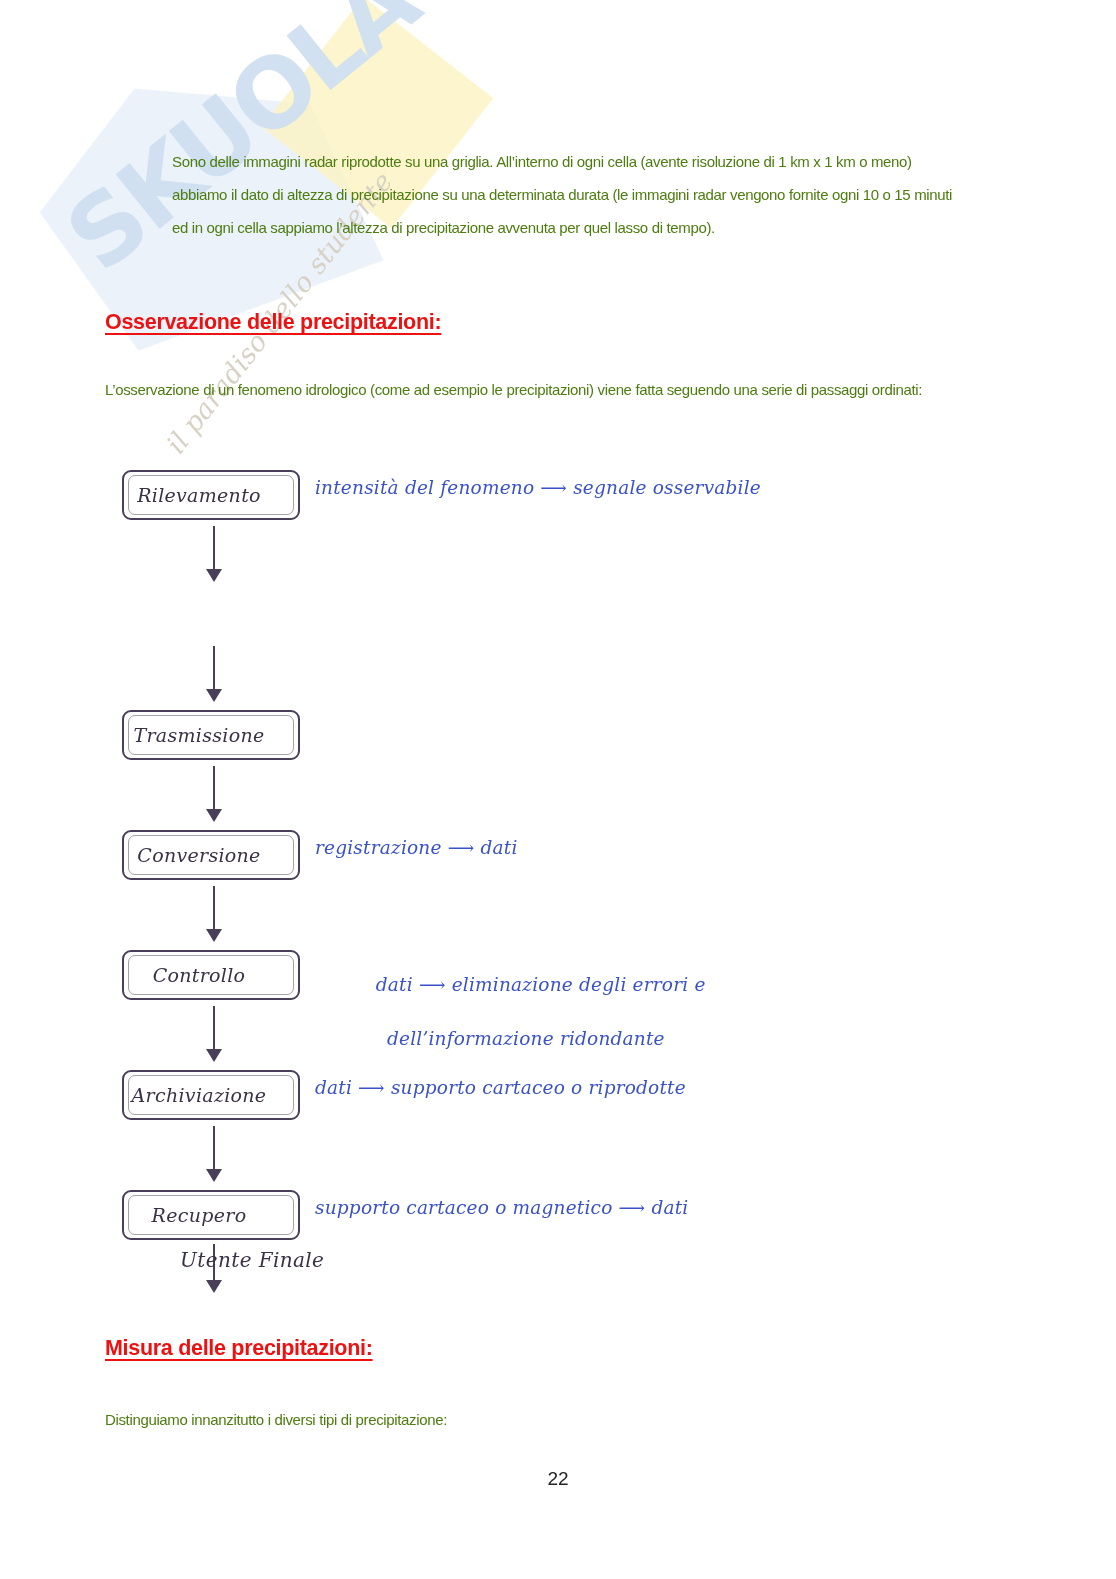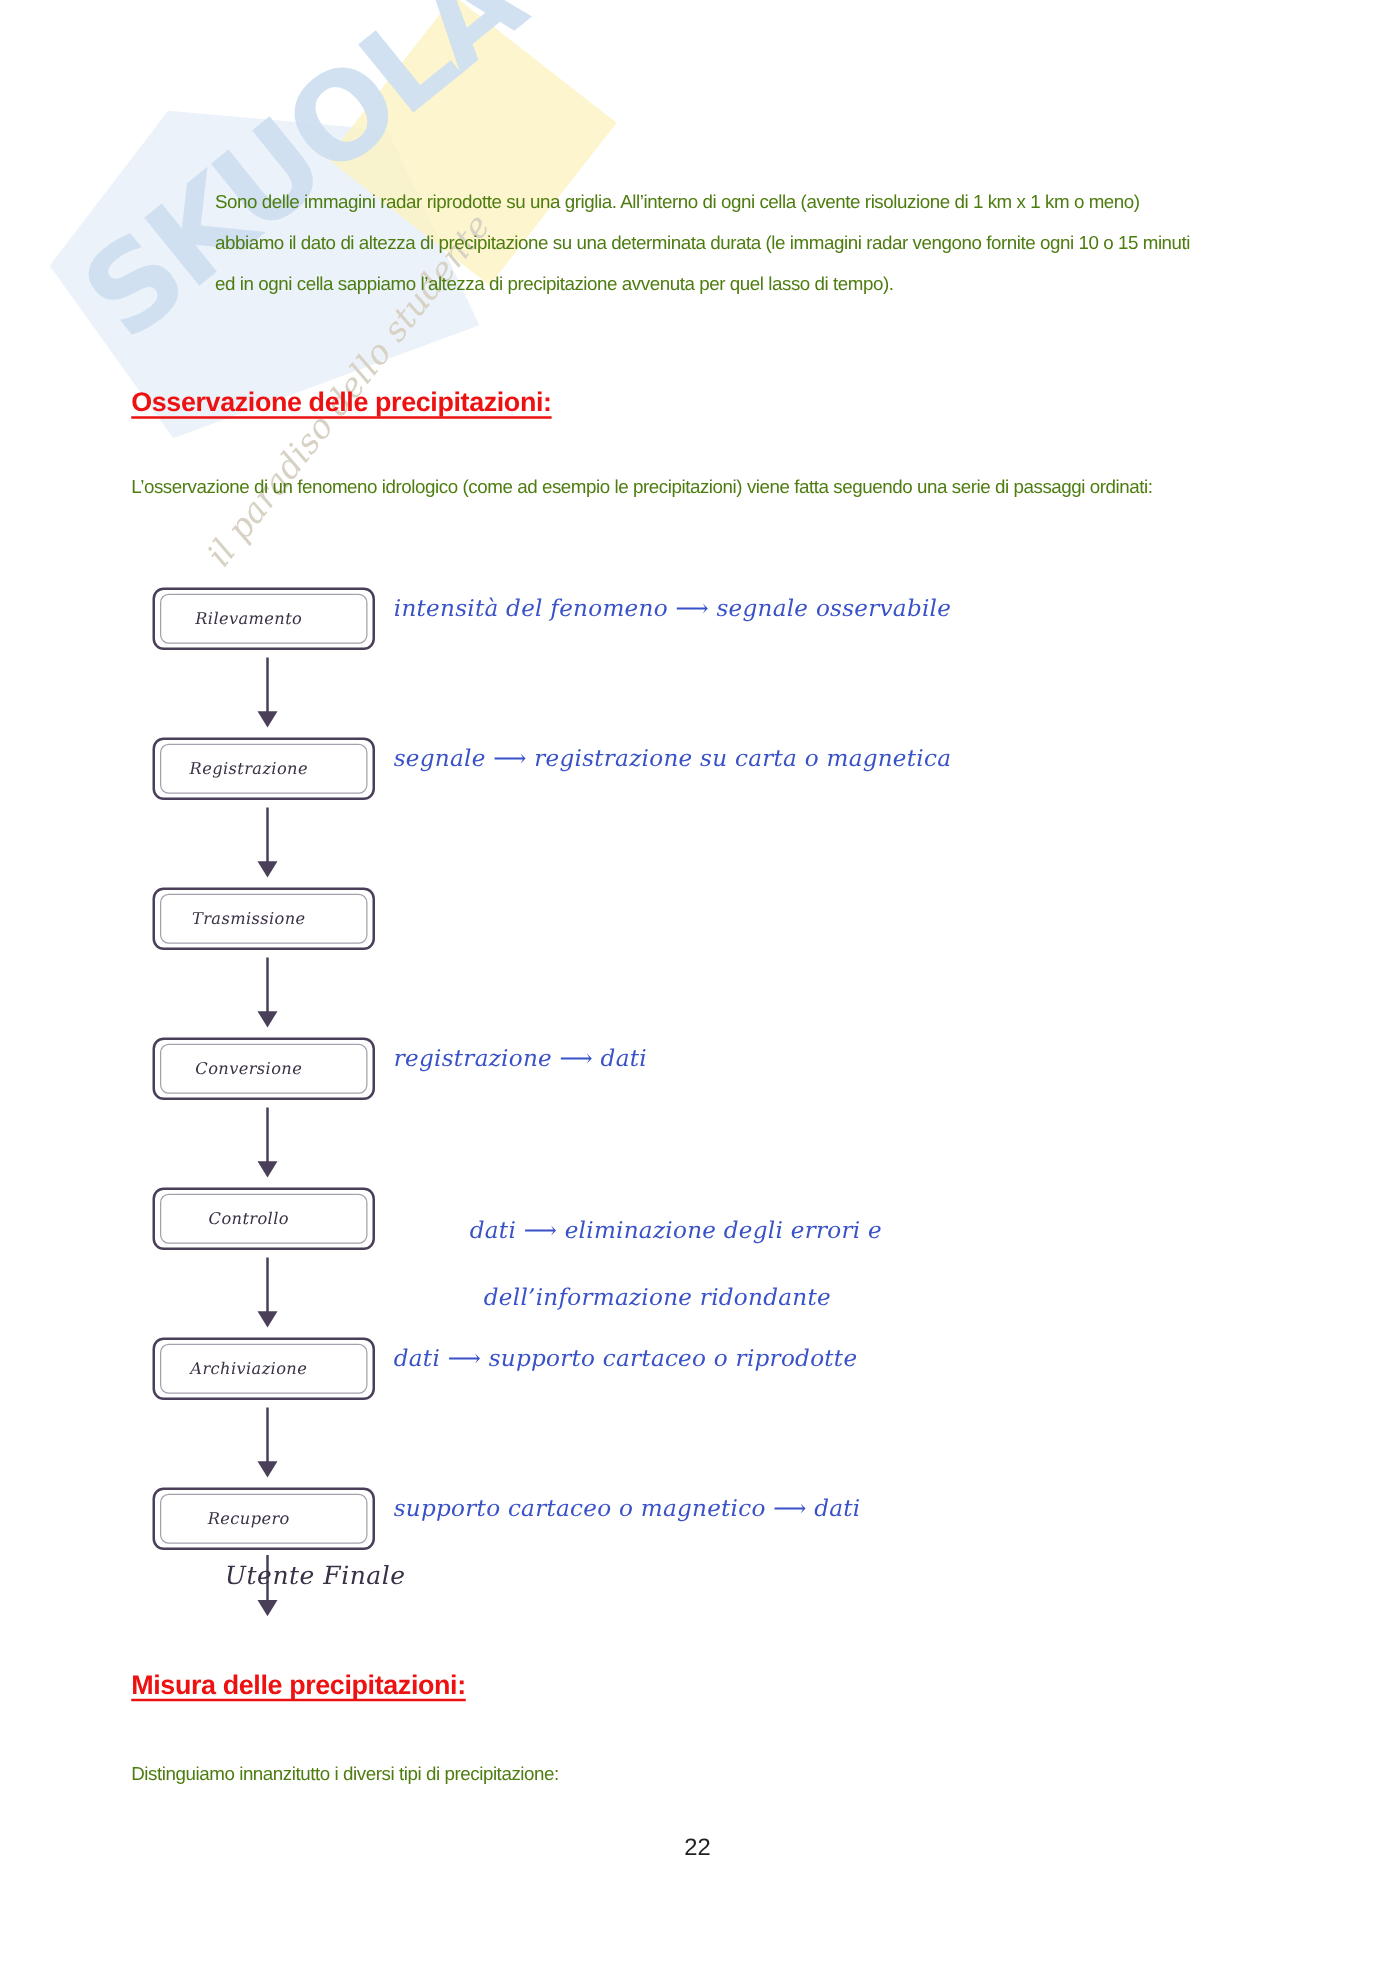--- a/index.html
+++ b/index.html
@@ -171,21 +171,21 @@
     position: absolute;
     left: 0;
     top: 0;
     width: 178px;
     height: 50px;
     display: flex;
     align-items: center;
     justify-content: center;
     font-family: "DejaVu Serif", serif;
     font-style: italic;
-    font-size: 13px;
+    font-size: 19px;
     color: #3b3146;
     letter-spacing: 0.3px;
     white-space: nowrap;
   }
   .fc-note {
     position: absolute;
     left: 205px;
     top: 4px;
     font-family: "DejaVu Serif", serif;
     font-style: italic;
@@ -262,27 +262,20 @@
           <div class="fc-box-inner"></div>
         </div>
         <div class="fc-label">Rilevamento</div>
         <div class="fc-note">intensità del fenomeno ⟶ segnale osservabile</div>
       </div>
       <div class="fc-arrow" style="top:56px;height:58px;">
         <div class="shaft" style="height:45px;"></div>
         <div class="head" style="top:43px;"></div>
       </div>
 
-      <div class="fc-row" style="top:120px;">
-        <div class="fc-box">
-          <div class="fc-box-inner"></div>
-        </div>
-        <div class="fc-label">Registrazione</div>
-        <div class="fc-note">segnale ⟶ registrazione su carta o magnetica</div>
-      </div>
       <div class="fc-arrow" style="top:176px;height:58px;">
         <div class="shaft" style="height:45px;"></div>
         <div class="head" style="top:43px;"></div>
       </div>
 
       <div class="fc-row" style="top:240px;">
         <div class="fc-box">
           <div class="fc-box-inner"></div>
         </div>
         <div class="fc-label">Trasmissione</div>

